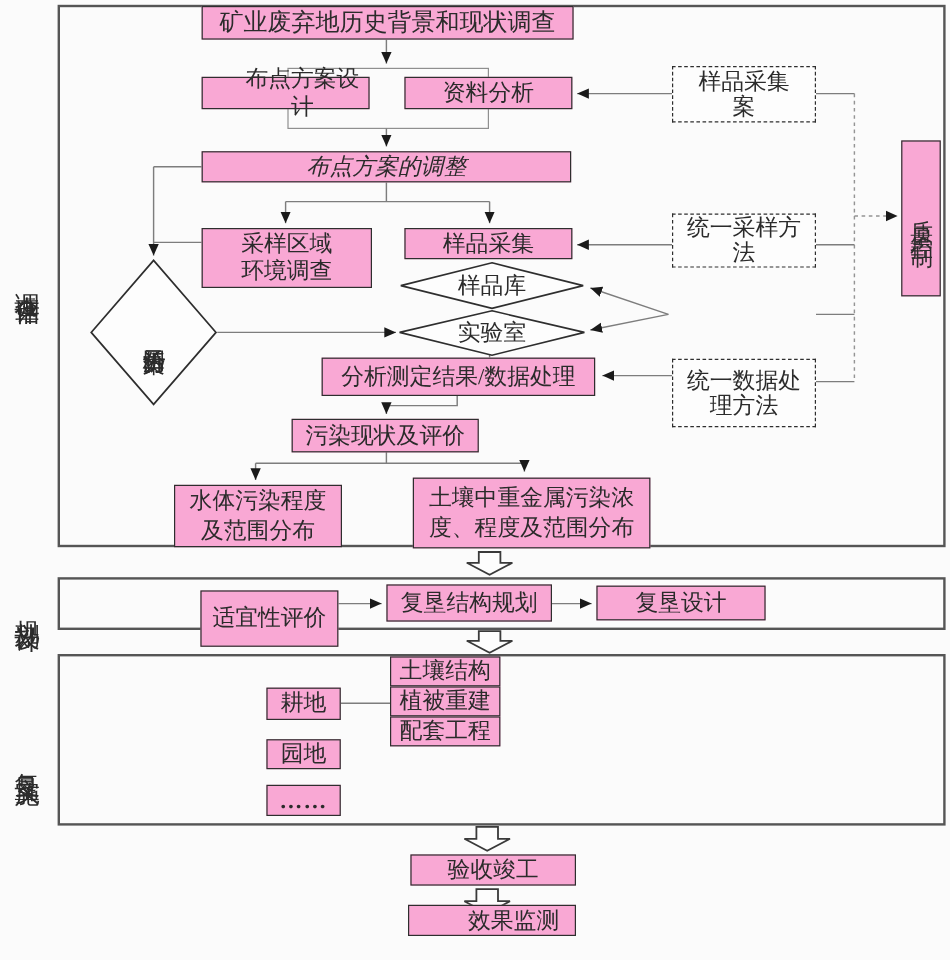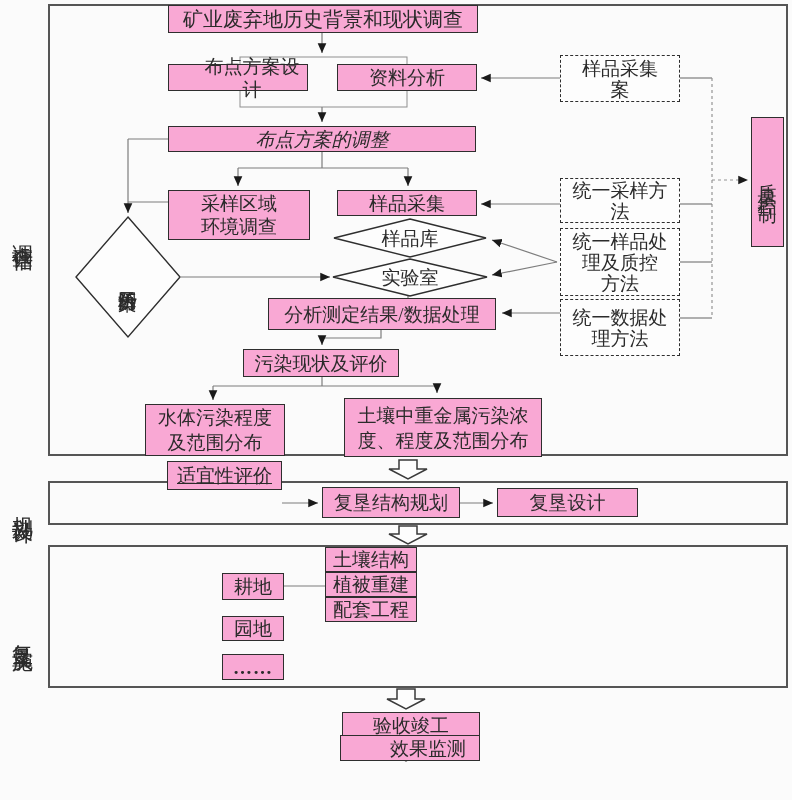--- a/index.html
+++ b/index.html
@@ -102,43 +102,40 @@
   <div class="bx" style="left:337px;top:64px;width:140px;height:27px;">资料分析</div>
   <div class="bxd tight" style="left:560px;top:55px;width:120px;height:47px;">样品采集
 案</div>
   <div class="bx vtext" style="left:751px;top:117px;width:33px;height:130px;letter-spacing:7px;">质量控制</div>
   <div class="bx" style="left:168px;top:126px;width:308px;height:26px;font-style:italic;">布点方案的调整</div>
   <div class="bx" style="left:168px;top:190px;width:142px;height:50px;">采样区域
 环境调查</div>
   <div class="bx" style="left:337px;top:190px;width:140px;height:26px;">样品采集</div>
   <div class="bxd tight" style="left:560px;top:178px;width:120px;height:45px;">统一采样方
 法</div>
-  <div class="bxd tight" style="left:560px;top:228px;width:120px;height:68px;">统一样品处
-理及质控
-方法</div>
   <div class="bx" style="left:268px;top:298px;width:228px;height:32px;">分析测定结果/数据处理</div>
   <div class="bxd tight" style="left:560px;top:299px;width:120px;height:57px;">统一数据处
 理方法</div>
   <div class="bx" style="left:243px;top:349px;width:156px;height:28px;">污染现状及评价</div>
   <div class="bx wide2" style="left:145px;top:404px;width:140px;height:52px;">水体污染程度
 及范围分布</div>
   <div class="bx wide2" style="left:344px;top:398px;width:198px;height:59px;">土壤中重金属污染浓
 度、程度及范围分布</div>
 
   <div class="dlab" style="left:360px;top:226px;width:100px;height:24px;">样品库</div>
   <div class="dlab" style="left:360px;top:265px;width:100px;height:24px;">实验室</div>
   <div class="dlab vtext tight" style="left:112px;top:210px;width:32px;height:134px;">污染因子分析</div>
 
-  <div class="bx" style="left:167px;top:461px;width:115px;height:29px;text-decoration:underline;">适宜性评价</div>
+  <div class="bx" style="left:167px;top:492px;width:115px;height:47px;">适宜性评价</div>
   <div class="bx" style="left:322px;top:487px;width:138px;height:31px;">复垦结构规划</div>
   <div class="bx" style="left:497px;top:488px;width:141px;height:29px;">复垦设计</div>
 
   <div class="bx" style="left:222px;top:573px;width:62px;height:27px;">耕地</div>
   <div class="bx" style="left:222px;top:616px;width:62px;height:25px;">园地</div>
   <div class="bx dots" style="left:222px;top:654px;width:62px;height:26px;">……</div>
   <div class="bx" style="left:325px;top:547px;width:92px;height:25px;">土壤结构</div>
   <div class="bx" style="left:325px;top:572px;width:92px;height:25px;">植被重建</div>
   <div class="bx" style="left:325px;top:597px;width:92px;height:25px;">配套工程</div>
 
   <div class="bx" style="left:342px;top:712px;width:138px;height:26px;">验收竣工</div>
-  <div class="bx" style="left:340px;top:735px;width:140px;height:26px;padding-left:36px;">效果监测</div>
+  <div class="bx" style="left:340px;top:754px;width:140px;height:26px;padding-left:36px;">效果监测</div>
 
 </div>
 
 </body></html>

